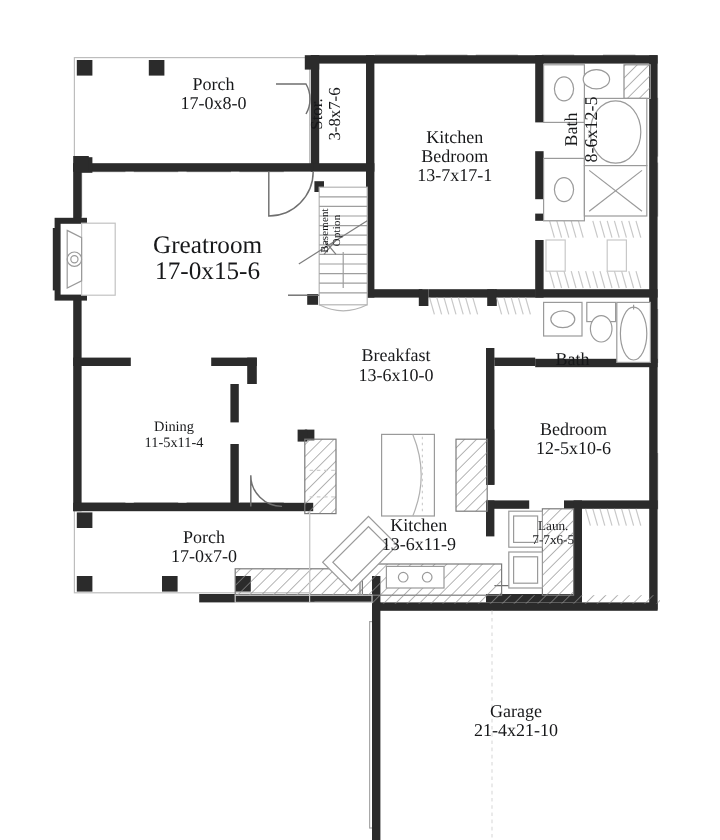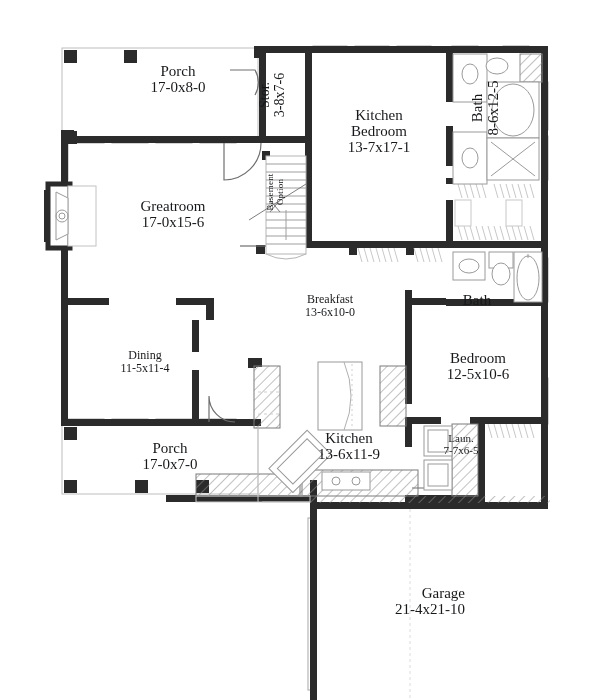--- a/index.html
+++ b/index.html
@@ -347,31 +347,31 @@
       <span class="nm">Kitchen</span>
       <span class="nm">Bedroom</span>
       <span class="dm">13-7x17-1</span>
     </div>
 
     <div class="lbl rot90" style="left:486px;top:68px;transform:translate(-50%,-50%) rotate(-90deg);font-size:15px;">
       <span class="nm">Bath</span>
       <span class="dm">8-6x12-5</span>
     </div>
 
-    <div class="lbl" style="left:173px;top:175px;transform:translate(-50%,-50%);font-size:15px;">
+    <div class="lbl" style="left:173px;top:175px;transform:translate(-50%,-50%);font-size:21px;">
       <span class="nm">Greatroom</span>
       <span class="dm">17-0x15-6</span>
     </div>
 
     <div class="lbl rot90" style="left:276px;top:152px;transform:translate(-50%,-50%) rotate(-90deg);font-size:9px;letter-spacing:.2px;">
       <span class="nm">Basement</span>
       <span class="nm">Option</span>
     </div>
 
-    <div class="lbl" style="left:330px;top:266px;transform:translate(-50%,-50%);font-size:12px;">
+    <div class="lbl" style="left:330px;top:266px;transform:translate(-50%,-50%);font-size:15px;">
       <span class="nm">Breakfast</span>
       <span class="dm">13-6x10-0</span>
     </div>
 
     <div class="lbl" style="left:477px;top:261px;transform:translate(-50%,-50%);font-size:15px;">
       <span class="nm">Bath</span>
     </div>
 
     <div class="lbl" style="left:478px;top:327px;transform:translate(-50%,-50%);font-size:15px;">
       <span class="nm">Bedroom</span>
@@ -391,19 +391,19 @@
     <div class="lbl" style="left:461px;top:405px;transform:translate(-50%,-50%);font-size:11px;">
       <span class="nm">Laun.</span>
       <span class="dm">7-7x6-5</span>
     </div>
 
     <div class="lbl" style="left:170px;top:417px;transform:translate(-50%,-50%);font-size:15px;">
       <span class="nm">Porch</span>
       <span class="dm">17-0x7-0</span>
     </div>
 
-    <div class="lbl" style="left:430px;top:562px;transform:translate(-50%,-50%);font-size:15px;text-align:right;">
+    <div class="lbl" style="left:430px;top:562px;transform:translate(-50%,-50%);font-size:15px;">
       <span class="nm">Garage</span>
       <span class="dm">21-4x21-10</span>
     </div>
 
   </div>
 </div>
 
 </body></html>

